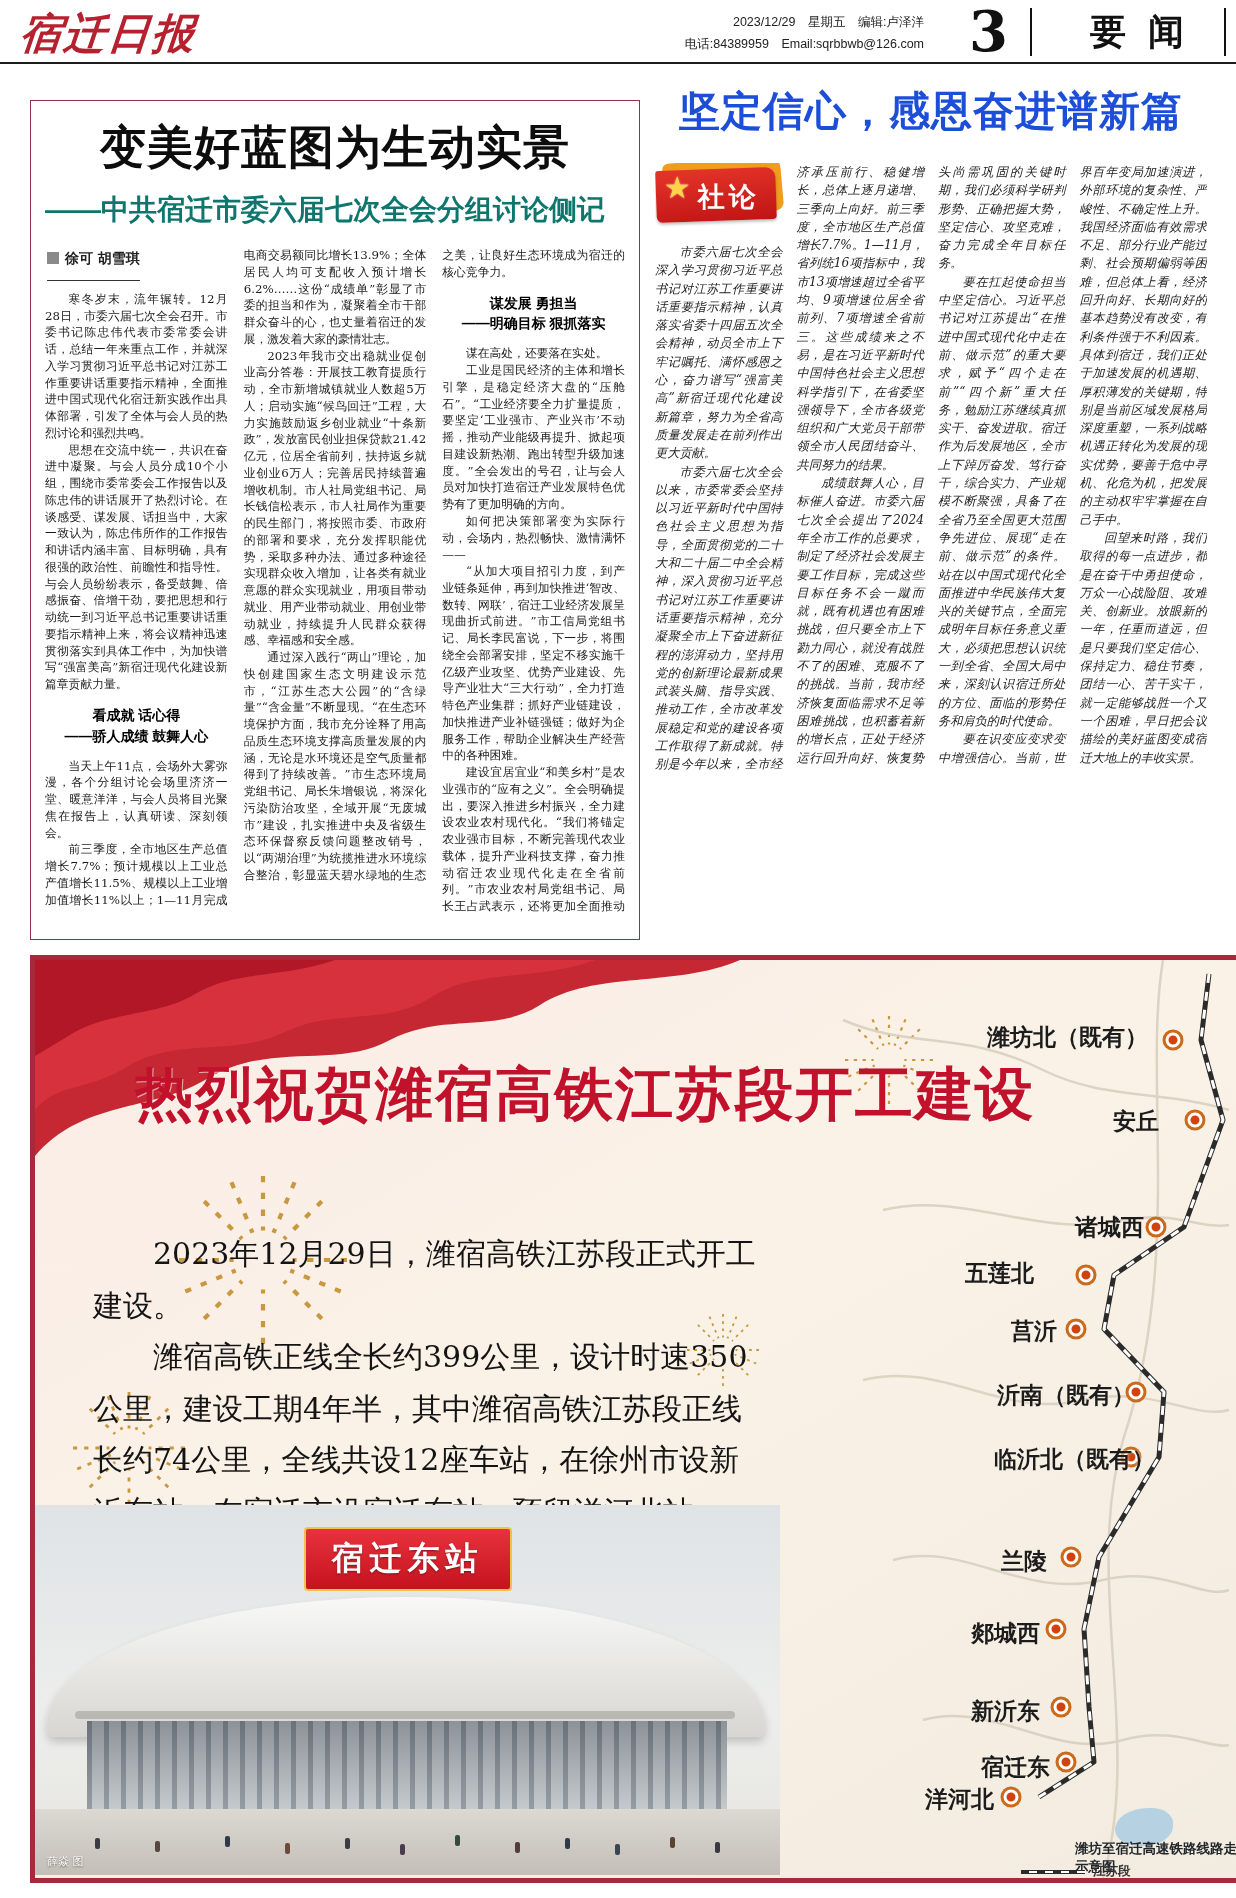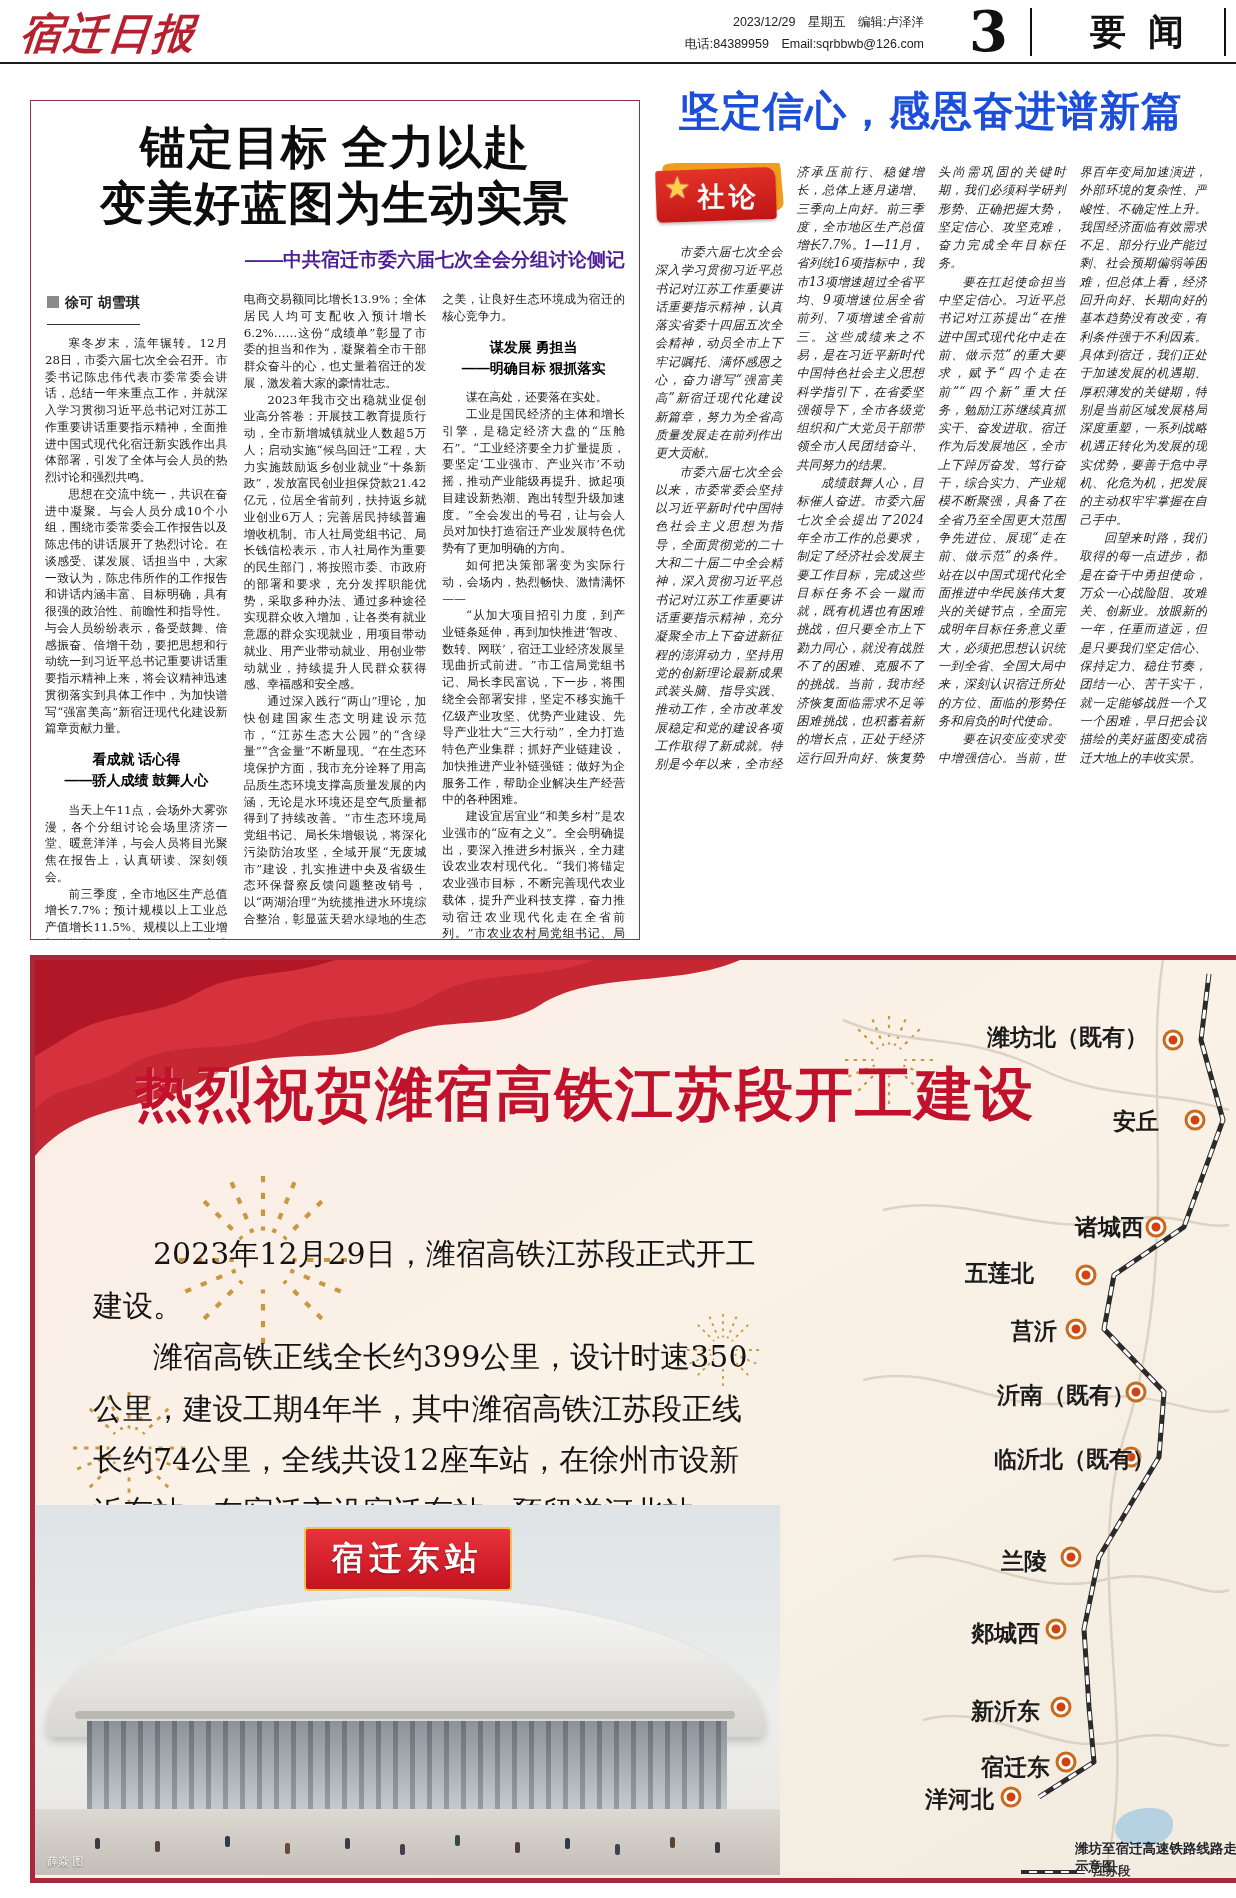--- a/index.html
+++ b/index.html
@@ -18,21 +18,21 @@
   .mast-rule.r1 { right:204px; }
   .mast-rule.r2 { right:10px; }
   .section-title { position:absolute; right:30px; top:8px; font-size:36px; font-weight:bold; color:#111;
                    letter-spacing:22px; font-family:"Liberation Sans", sans-serif; }
 
   
   .lead-box { position:absolute; left:30px; top:100px; width:610px; height:840px;
               border:1px solid #8e3347; padding:18px 14px 0 14px; overflow:hidden; background:#fff; }
   .lead-headline { text-align:center; font-family:"Liberation Sans", sans-serif; font-weight:900;
                    font-size:46px; line-height:1.22; color:#0d0d0d; letter-spacing:1px; }
-  .lead-subtitle { text-align:right; margin-top:16px; font-size:19px; font-weight:bold; color:#4c1d95;
+  .lead-subtitle { text-align:left; margin-top:16px; font-size:28px; font-weight:bold; color:#0f766e;
                    font-family:"Liberation Sans", sans-serif; }
   .lead-body { margin-top:18px; height:668px; column-count:3; column-gap:16px;
                font-size:11.8px; line-height:1.42; text-align:justify; color:#1b1b1b; overflow:hidden; }
   .byline { font-size:14px; font-weight:bold; color:#222; border-bottom:1px solid #333;
             display:inline-block; padding-bottom:11px; margin:2px 0 10px 2px; }
   .byline .sq { display:inline-block; width:12px; height:12px; background:#8a8a8a; margin-right:6px;
                 vertical-align:-1px; }
   .t-p { text-indent:2em; margin:0; }
   .t-h1 { text-align:center; text-indent:0; font-weight:bold; font-size:14px; margin:13px 0 1px;
           font-family:"Liberation Sans", sans-serif; color:#000; }
@@ -127,21 +127,20 @@
       <div>电话:84389959　Email:sqrbbwb@126.com</div>
     </div>
     <div class="page-num">3</div>
     <div class="mast-rule r1"></div>
     <div class="section-title">要闻</div>
     <div class="mast-rule r2"></div>
   </div>
 
   <div class="lead-box">
     <div class="lead-headline">
-      <div>锚定目标 全力以赴</div>
       <div>变美好蓝图为生动实景</div>
     </div>
     <div class="lead-subtitle">——中共宿迁市委六届七次全会分组讨论侧记</div>
     <div class="lead-body">
       <div class="byline"><span class="sq"></span><span>徐可 胡雪琪</span></div>
       <div>
           <p class="t-p">寒冬岁末，流年辗转。12月28日，市委六届七次全会召开。市委书记陈忠伟代表市委常委会讲话，总结一年来重点工作，并就深入学习贯彻习近平总书记对江苏工作重要讲话重要指示精神，全面推进中国式现代化宿迁新实践作出具体部署，引发了全体与会人员的热烈讨论和强烈共鸣。</p>
           <p class="t-p">思想在交流中统一，共识在奋进中凝聚。与会人员分成10个小组，围绕市委常委会工作报告以及陈忠伟的讲话展开了热烈讨论。在谈感受、谋发展、话担当中，大家一致认为，陈忠伟所作的工作报告和讲话内涵丰富、目标明确，具有很强的政治性、前瞻性和指导性。与会人员纷纷表示，备受鼓舞、倍感振奋、倍增干劲，要把思想和行动统一到习近平总书记重要讲话重要指示精神上来，将会议精神迅速贯彻落实到具体工作中，为加快谱写“强富美高”新宿迁现代化建设新篇章贡献力量。</p>
           <p class="t-h1">看成就 话心得</p>
           <p class="t-h2">——骄人成绩 鼓舞人心</p>

